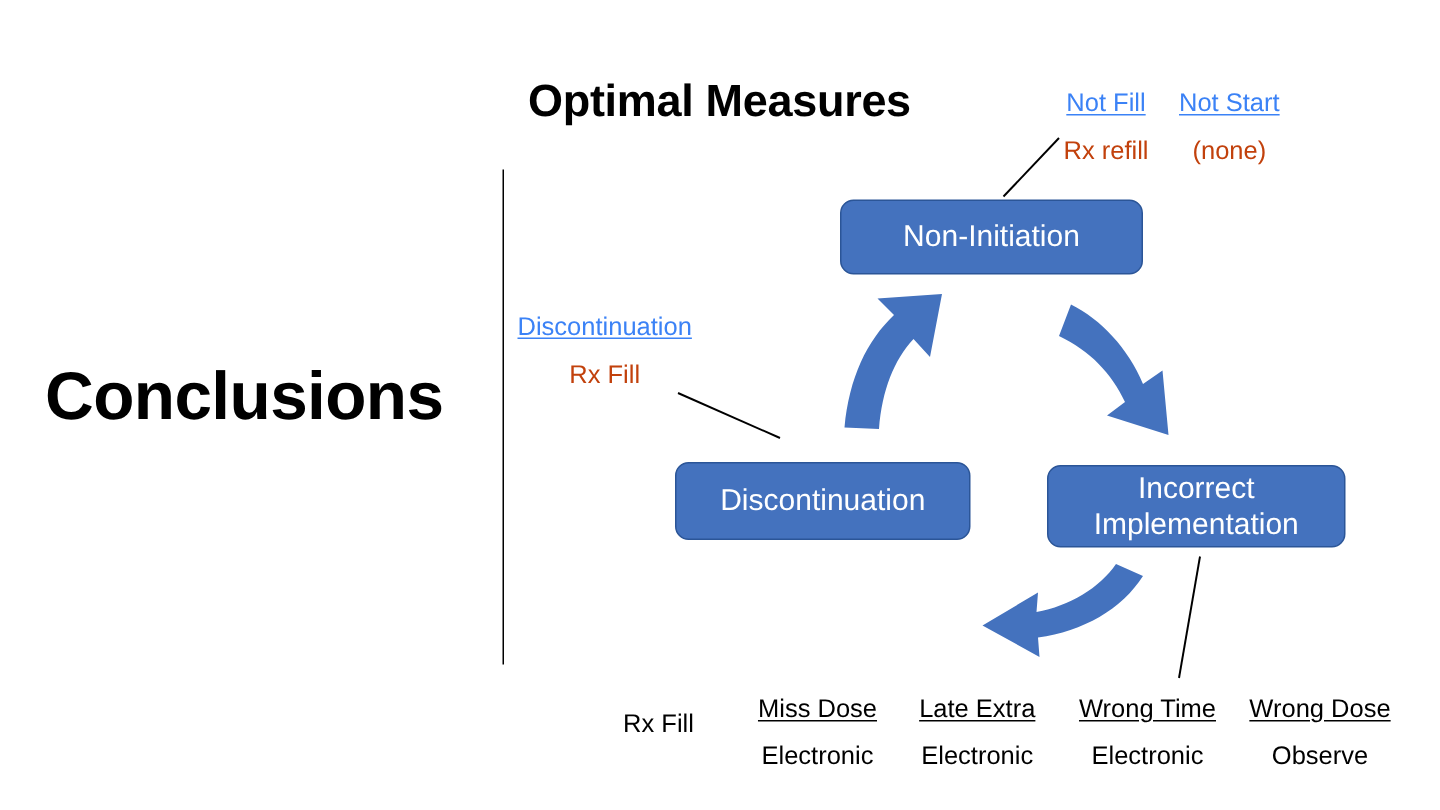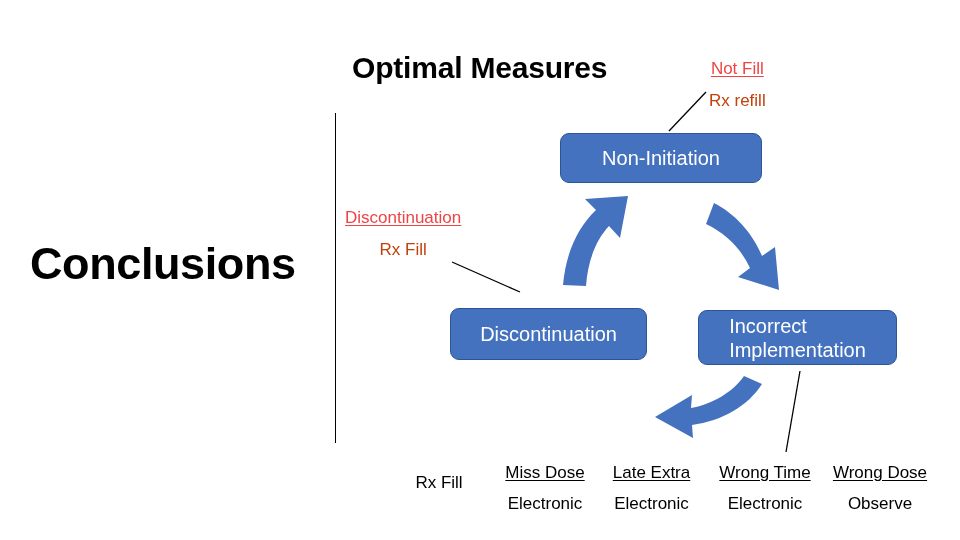--- a/index.html
+++ b/index.html
@@ -55,21 +55,21 @@
   .ann {
     position: absolute;
     text-align: center;
     white-space: nowrap;
   }
   .ann .hdr {
     font-size: 17px;
     line-height: 21px;
     text-decoration: underline;
     text-underline-offset: 2px;
-    color: #ef4444;
+    color: #3b82f6;
   }
   .ann .sub {
     font-size: 17px;
     line-height: 21px;
     margin-top: 11px;
     color: #c2410c;
   }
 
   
   .connector {
@@ -87,20 +87,21 @@
     box-sizing: border-box;
     background: #4472BE;
     border: 1px solid #2B5597;
     border-radius: 9px;
     color: #ffffff;
     font-size: 20px;
     line-height: 24px;
     display: flex;
     align-items: center;
     justify-content: center;
+    text-align: center;
     white-space: pre-line;
   }
   #node-non-initiation {
     left: 560px; top: 133px; width: 202px; height: 50px;
   }
   #node-discontinuation {
     left: 450px; top: 308px; width: 197px; height: 52px;
   }
   #node-incorrect {
     left: 698px; top: 310px; width: 199px; height: 55px;
@@ -154,20 +155,24 @@
 
   <svg class="connector" viewBox="0 0 960 540">
     <line x1="669" y1="131" x2="706" y2="92" stroke="#000000" stroke-width="1.3"></line>
     <line x1="452" y1="262" x2="520" y2="292" stroke="#000000" stroke-width="1.3"></line>
     <line x1="800" y1="371" x2="786" y2="452" stroke="#000000" stroke-width="1.3"></line>
   </svg>
 
   <div class="ann" style="left:709px; top:58px;">
     <div class="hdr">Not Fill</div>
     <div class="sub">Rx refill</div>
+  </div>
+  <div class="ann" style="left:786px; top:58px;">
+    <div class="hdr">Not Start</div>
+    <div class="sub">(none)</div>
   </div>
 
   <div class="ann" style="left:345px; top:207px;">
     <div class="hdr">Discontinuation</div>
     <div class="sub">Rx Fill</div>
   </div>
 
   <svg class="arrows" viewBox="0 0 960 540">
 
     <path d="M 563 285

